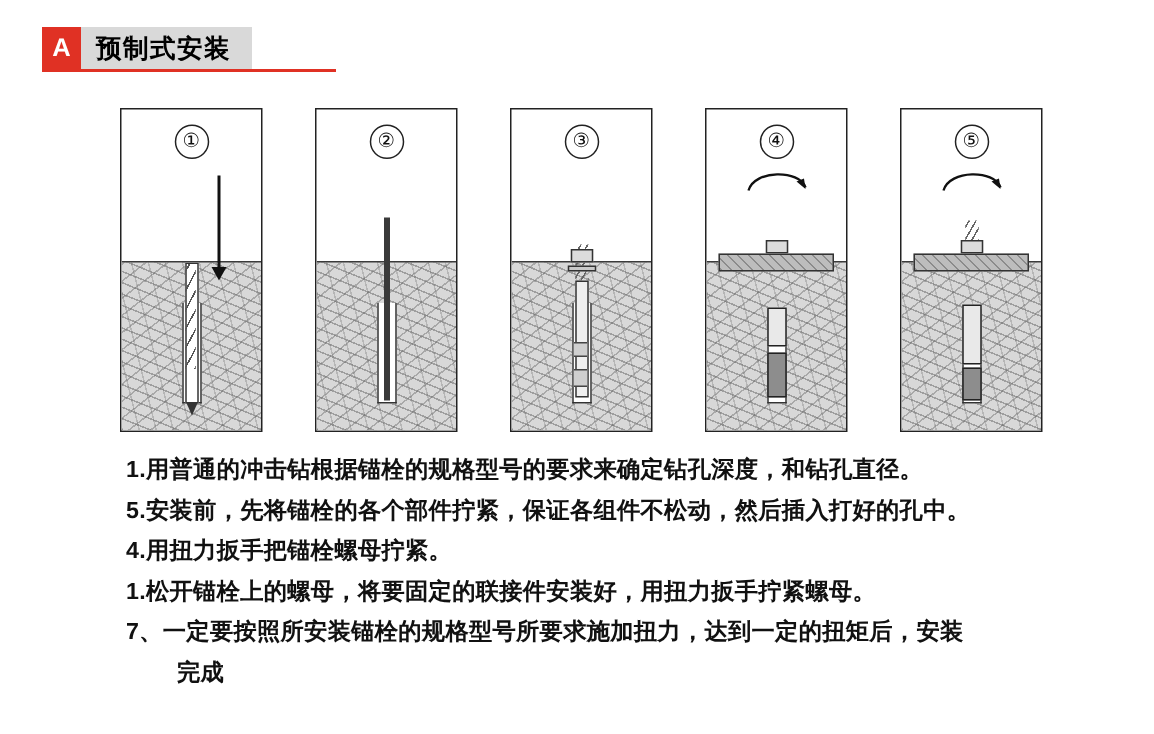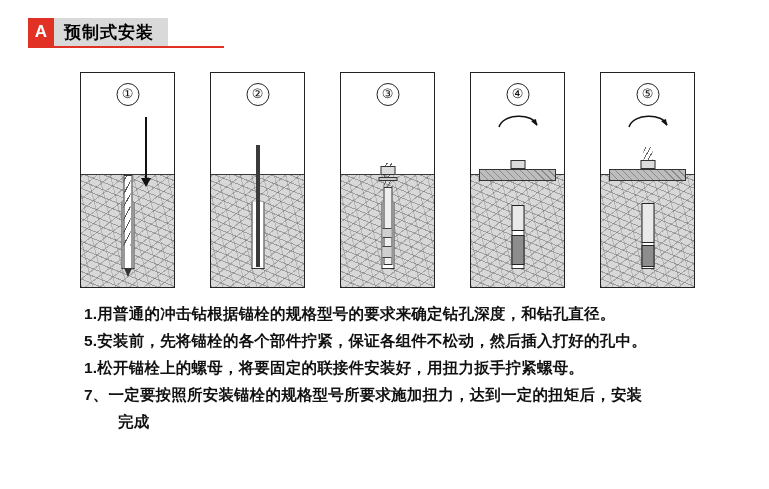--- a/index.html
+++ b/index.html
@@ -354,16 +354,17 @@
       <path d="M4 18 C8 4, 38 4, 42 16" stroke="#111" stroke-width="1.6" fill="none"></path>
       <polygon points="42,17 36,12 41,10" fill="#111"></polygon>
     </svg>
   </div>
 
 </div>
 
 <div id="steps-text">
   <div class="line">1.用普通的冲击钻根据锚栓的规格型号的要求来确定钻孔深度，和钻孔直径。</div>
   <div class="line">5.安装前，先将锚栓的各个部件拧紧，保证各组件不松动，然后插入打好的孔中。</div>
+  <div class="line">4.用扭力扳手把锚栓螺母拧紧。</div>
   <div class="line">1.松开锚栓上的螺母，将要固定的联接件安装好，用扭力扳手拧紧螺母。</div>
   <div class="line">7、一定要按照所安装锚栓的规格型号所要求施加扭力，达到一定的扭矩后，安装</div>
   <div class="line indent">完成</div>
 </div>
 
 </body></html>

